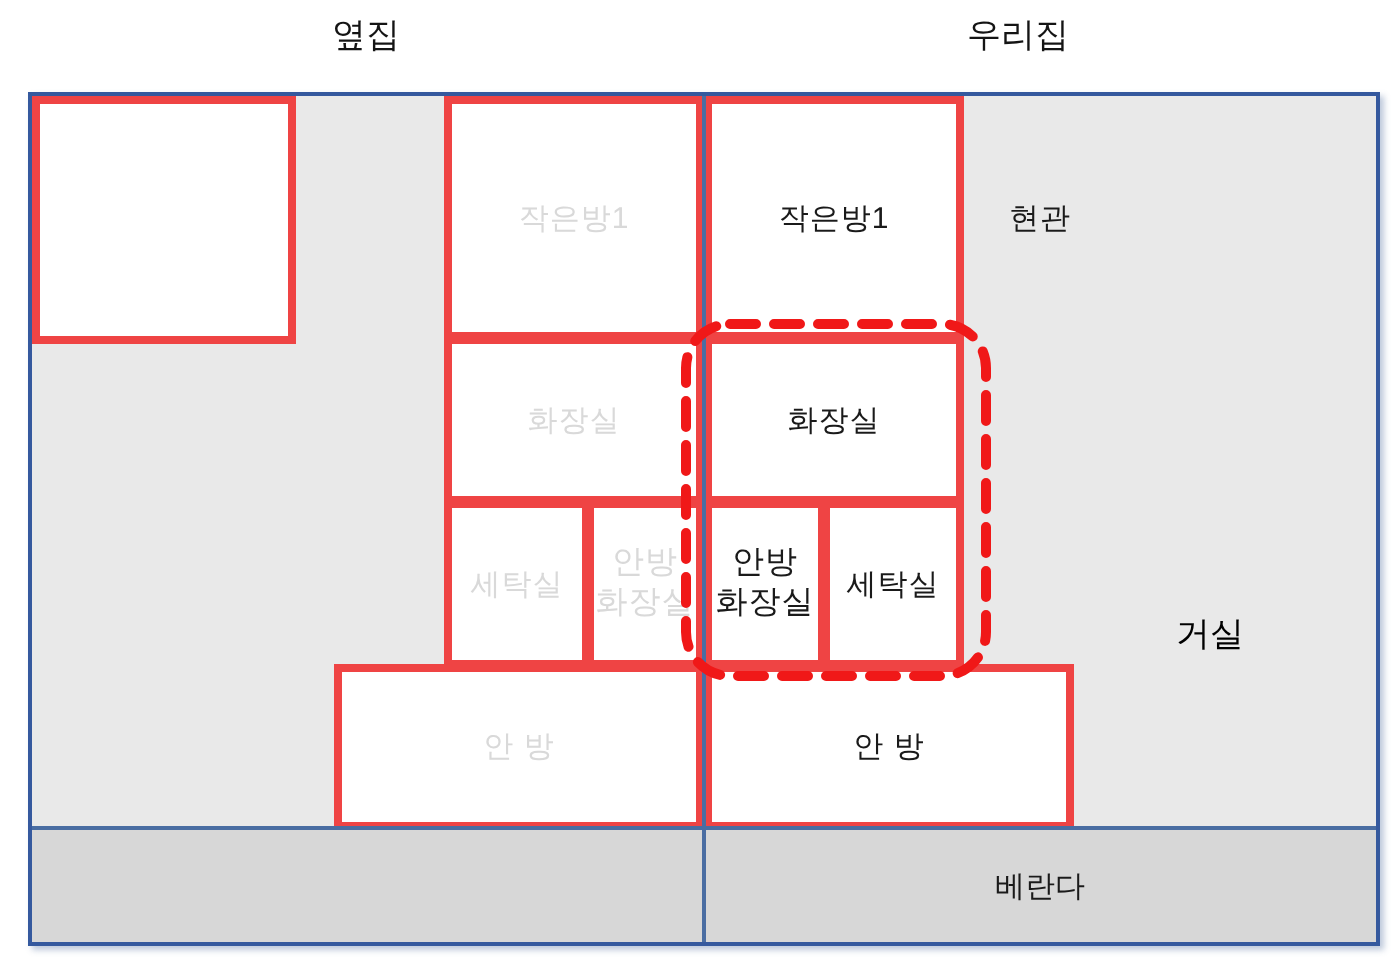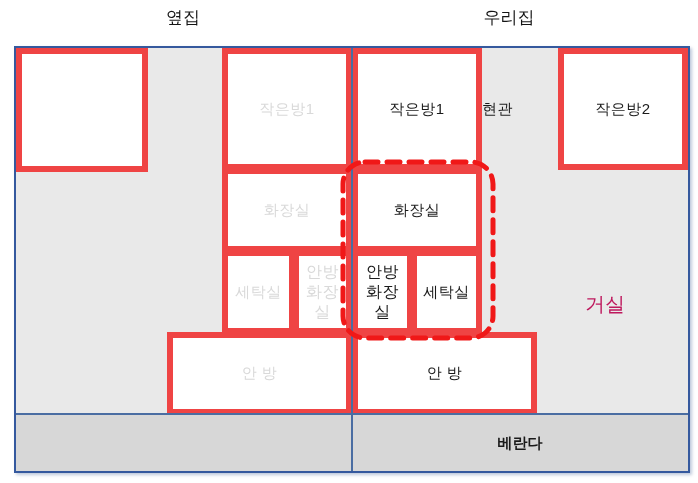--- a/index.html
+++ b/index.html
@@ -24,21 +24,21 @@
     position: absolute; left: 14px; top: 46px;
     width: 676px; height: 427px;
     background: #e9e9e9;
     border: 2px solid #35599e;
     box-shadow: 2px 2px 3px rgba(110,135,175,0.45);
   }
   .plan > * { position: absolute; }
 
   .room {
     background: #ffffff;
-    border: 6px solid #ef4444;
+    border: 4px solid #ef4444;
     display: flex; align-items: center; justify-content: center;
     text-align: center;
   }
   .room-label { font-size: 15px; color: #1a1a1a; letter-spacing: 0.5px; }
   .room-label.small { font-size: 16px; line-height: 1.25; }
   .faded .room-label { color: #d9d9d9; }
 
   
   .rL-empty   { left: 0;   top: 0;   width: 132px; height: 124px; }
   .rL-small1  { left: 206px; top: 0;   width: 130px; height: 122px; }
@@ -50,36 +50,36 @@
   
   .rR-small1  { left: 336px; top: 0;   width: 130px; height: 122px; }
   .rR-small2  { left: 542px; top: 0;   width: 130px; height: 122px; }
   .rR-bath    { left: 336px; top: 120px; width: 130px; height: 84px; }
   .rR-mbath   { left: 336px; top: 202px; width: 61px;  height: 84px; }
   .rR-laundry { left: 395px; top: 202px; width: 71px;  height: 84px; }
   .rR-master  { left: 336px; top: 284px; width: 185px; height: 83px; }
 
   .entrance-area {
     left: 466px; top: 0; width: 76px; height: 122px;
-    display: flex; align-items: center;  font-family: Liberation Serif, serif;
+    display: flex; align-items: center; justify-content: center; font-family: Liberation Serif, serif;
   }
   .living-label {
-    left: 589px; top: 256px; transform: translate(-50%, -50%);
-    font-size: 20px; color: #be185d; white-space: nowrap;
+    left: 589px; top: 269px; transform: translate(-50%, -50%);
+    font-size: 17px; color: #000000; white-space: nowrap;
   }
 
   .veranda {
     left: 0; top: 365px; width: 672px; height: 58px;
     background: #d7d7d7;
     border-top: 2px solid #4a6da2;
   }
   .veranda-label-box {
     position: absolute; left: 336px; top: 0; width: 336px; height: 100%;
     display: flex; align-items: center; justify-content: center;
-    font-size: 15px; color: #1a1a1a; font-weight: bold;
+    font-size: 15px; color: #1a1a1a;
   }
 
   .center-wall {
     left: 335px; top: 0; width: 2px; height: 100%;
     background: #4a6da2;
   }
 
   .highlight-svg {
     left: 322px; top: 109px; width: 160px; height: 186px;
     overflow: visible; pointer-events: none;
@@ -118,23 +118,20 @@
     </div>
 
     <div class="room rR-small1">
       <span class="room-label">작은방1</span>
     </div>
 
     <div class="entrance-area">
       <span class="room-label">현관</span>
     </div>
 
-    <div class="room rR-small2">
-      <span class="room-label">작은방2</span>
-    </div>
 
     <div class="room rR-bath">
       <span class="room-label">화장실</span>
     </div>
 
     <div class="room rR-mbath">
       <span class="room-label small"><span>안방</span><br><span>화장실</span></span>
     </div>
 
     <div class="room rR-laundry">

